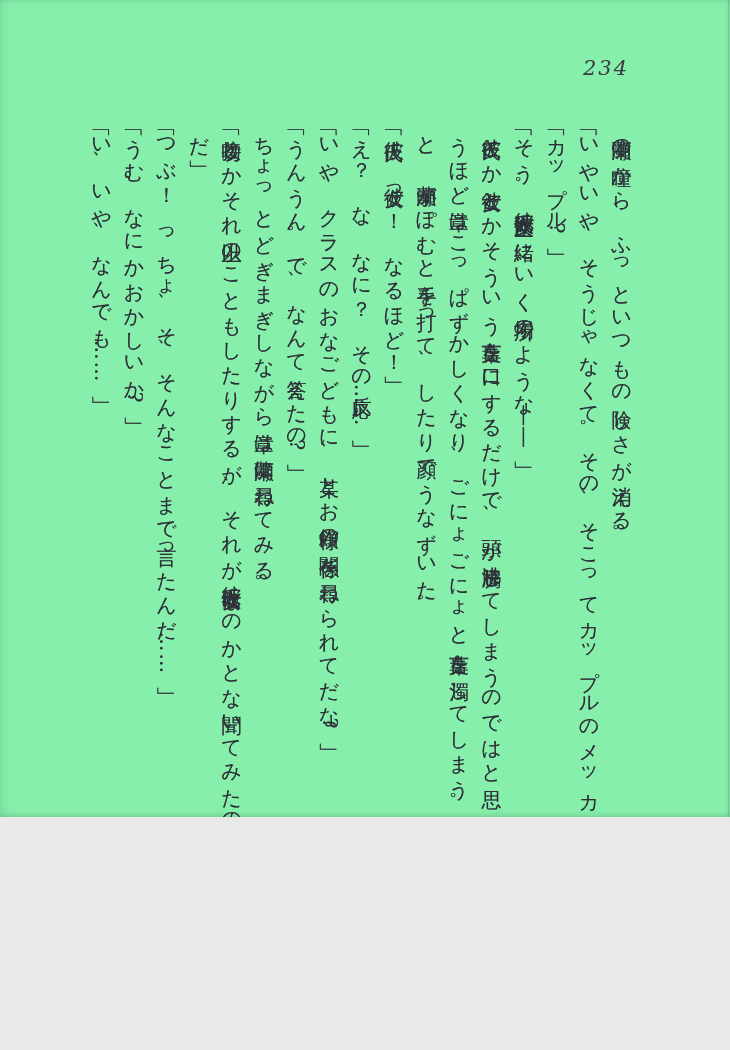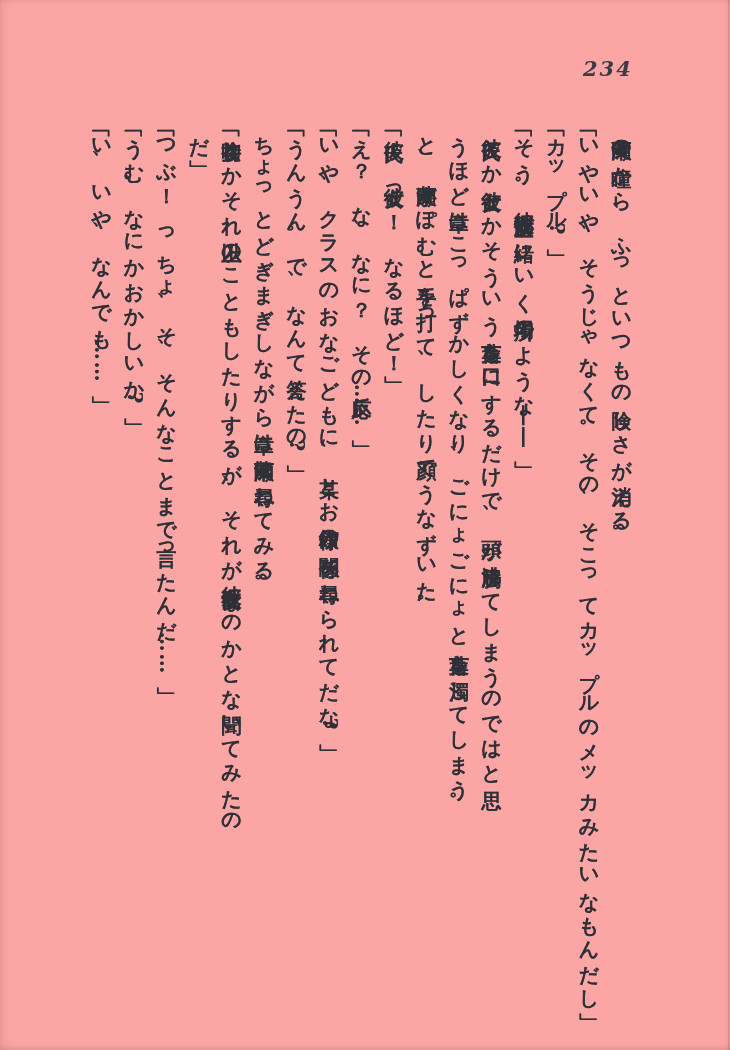--- a/index.html
+++ b/index.html
@@ -3,29 +3,28 @@
 <meta charset="utf-8">
 <style>
   html,body{margin:0;padding:0;}
   body{
     width:730px;height:1050px;
     background:#e9e9e7;
     font-family:"DejaVu Serif","Liberation Serif",serif;
   }
   .page{
     position:relative;
-    width:730px;height:1050px;
-    background:#fca5a5;
+    width:730px;height:817px;
+    background:#86efac;
     overflow:hidden;
     box-shadow:
       inset 6px 0 12px -5px rgba(0,0,0,0.10),
       inset -3px 0 6px -2px rgba(0,0,0,0.10),
       inset 0 -5px 10px -5px rgba(0,0,0,0.12),
       inset 0 5px 10px -7px rgba(0,0,0,0.06);
-    font-weight: bold;
   }
   .page::after{
     content:"";
     position:absolute;top:0;right:1px;width:1px;height:100%;
     background:rgba(90,90,95,0.22);
   }
   .page-number{
     position:absolute;top:56px;left:583px;
     font-size:21px;font-style:italic;
     letter-spacing:2px;

